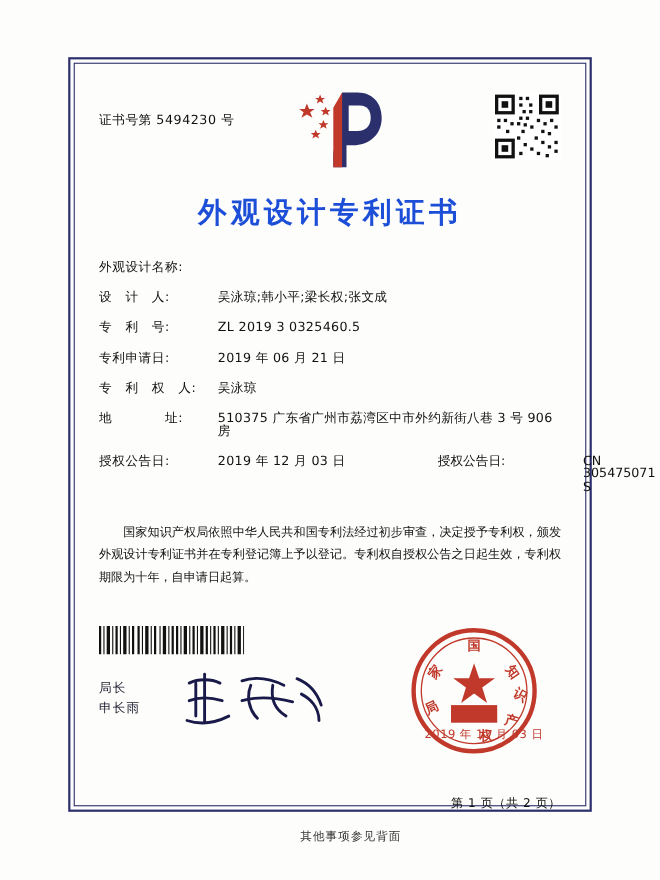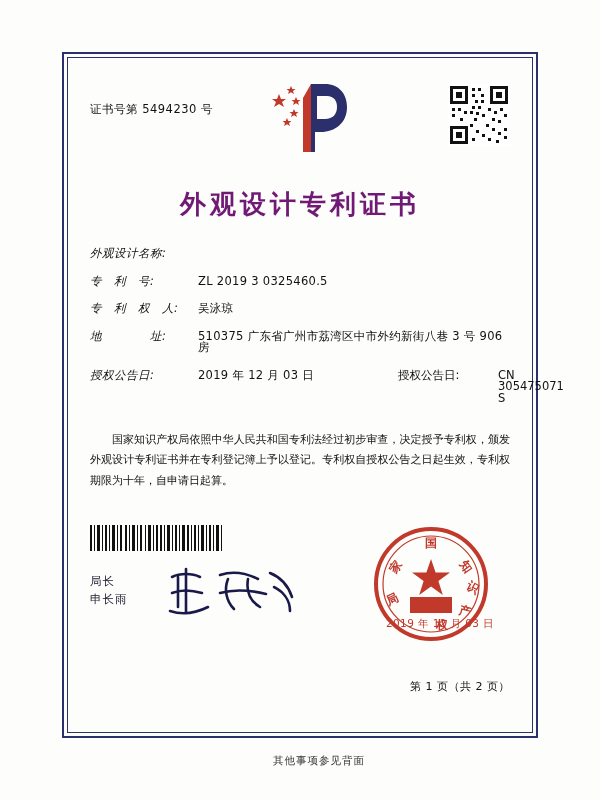--- a/index.html
+++ b/index.html
@@ -71,55 +71,55 @@
     right: 0px;
     top: 4px;
     width: 62px;
     height: 62px;
   }
   .title {
     text-align: center;
     font-size: 26px;
     font-weight: bold;
     letter-spacing: 4px;
-    color: #701a75;
-    margin-top: 17px;
+    color: #1d4ed8;
+    margin-top: 6px;
     margin-bottom: 26px;
     font-family: "DejaVu Sans", "Liberation Sans", sans-serif;
   }
   .fields {
     font-size: 11.5px;
     line-height: 1;
     color: #111;
   }
   .field-row {
     display: flex;
     align-items: baseline;
     margin-bottom: 16px;
   }
   .field-label {
     width: 108px;
     flex: 0 0 108px;
     white-space: nowrap;
     letter-spacing: 0.5px;
-    font-style: italic;
   }
   .field-value {
     flex: 1 1 auto;
     letter-spacing: 0.3px;
   }
   .field-row.two .field-value {
     flex: 0 0 200px;
   }
   .field-label2 {
     flex: 0 0 100px;
     white-space: nowrap;
   }
   .field-value2 {
     flex: 1 1 auto;
+    margin-left: 32px;
   }
   .paras {
     margin-top: 26px;
     font-size: 11px;
     line-height: 1.85;
     text-align: justify;
     color: #111;
   }
   .paras p {
     margin: 0 0 6px 0;
@@ -270,22 +270,30 @@
       </div>
     </div>
 
     <div class="title">外观设计专利证书</div>
 
     <div class="fields">
       <div class="field-row">
         <div class="field-label">外观设计名称:</div>
       </div>
       <div class="field-row">
+        <div class="field-label">设　计　人:</div>
+        <div class="field-value">吴泳琼;韩小平;梁长权;张文成</div>
+      </div>
+      <div class="field-row">
         <div class="field-label">专　利　号:</div>
         <div class="field-value">ZL 2019 3 0325460.5</div>
+      </div>
+      <div class="field-row">
+        <div class="field-label">专利申请日:</div>
+        <div class="field-value">2019 年 06 月 21 日</div>
       </div>
       <div class="field-row">
         <div class="field-label">专　利　权　人:</div>
         <div class="field-value">吴泳琼</div>
       </div>
       <div class="field-row">
         <div class="field-label">地　　　　址:</div>
         <div class="field-value">510375 广东省广州市荔湾区中市外约新街八巷 3 号 906 房</div>
       </div>
       <div class="field-row two">

